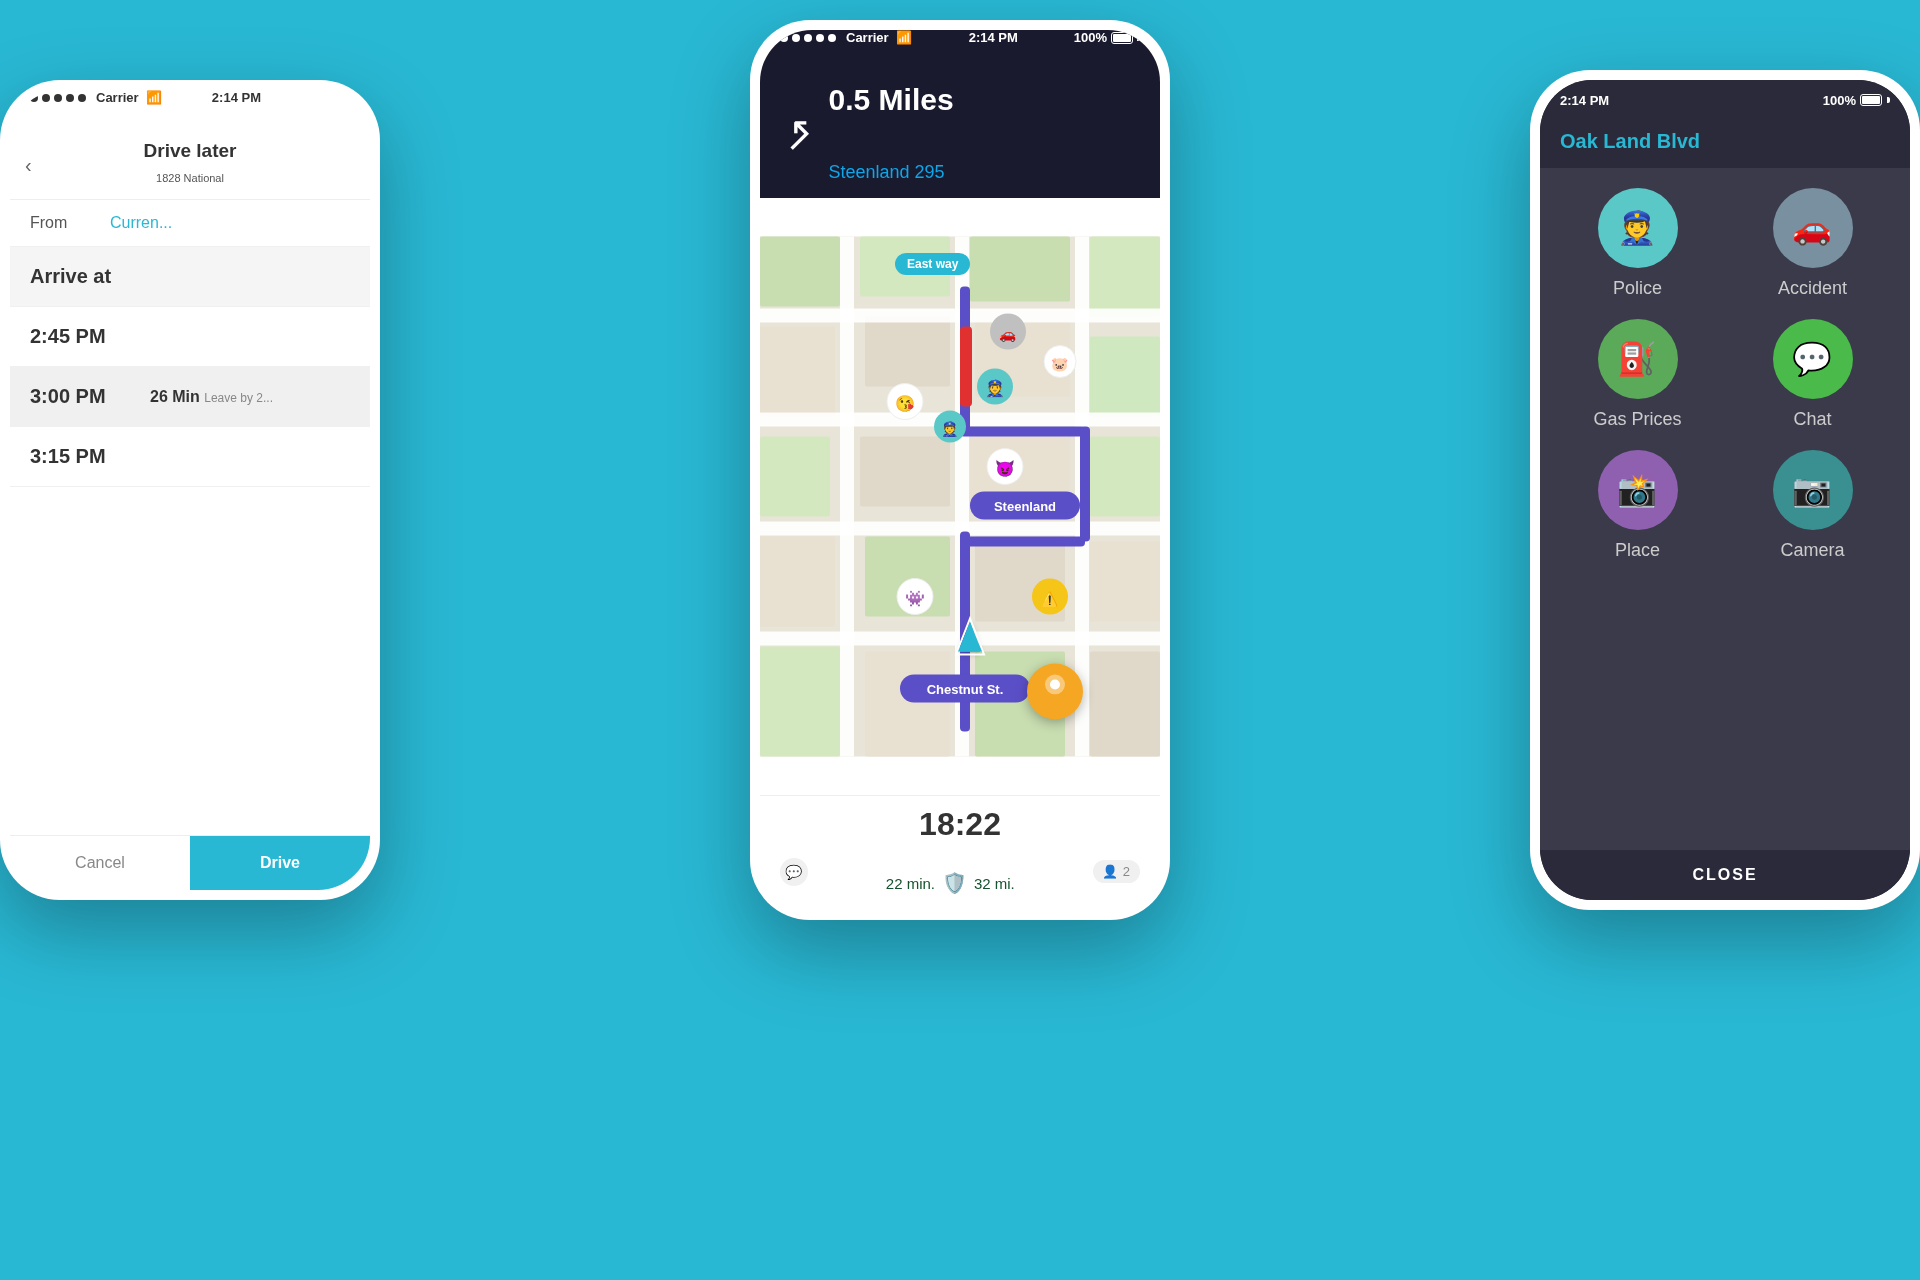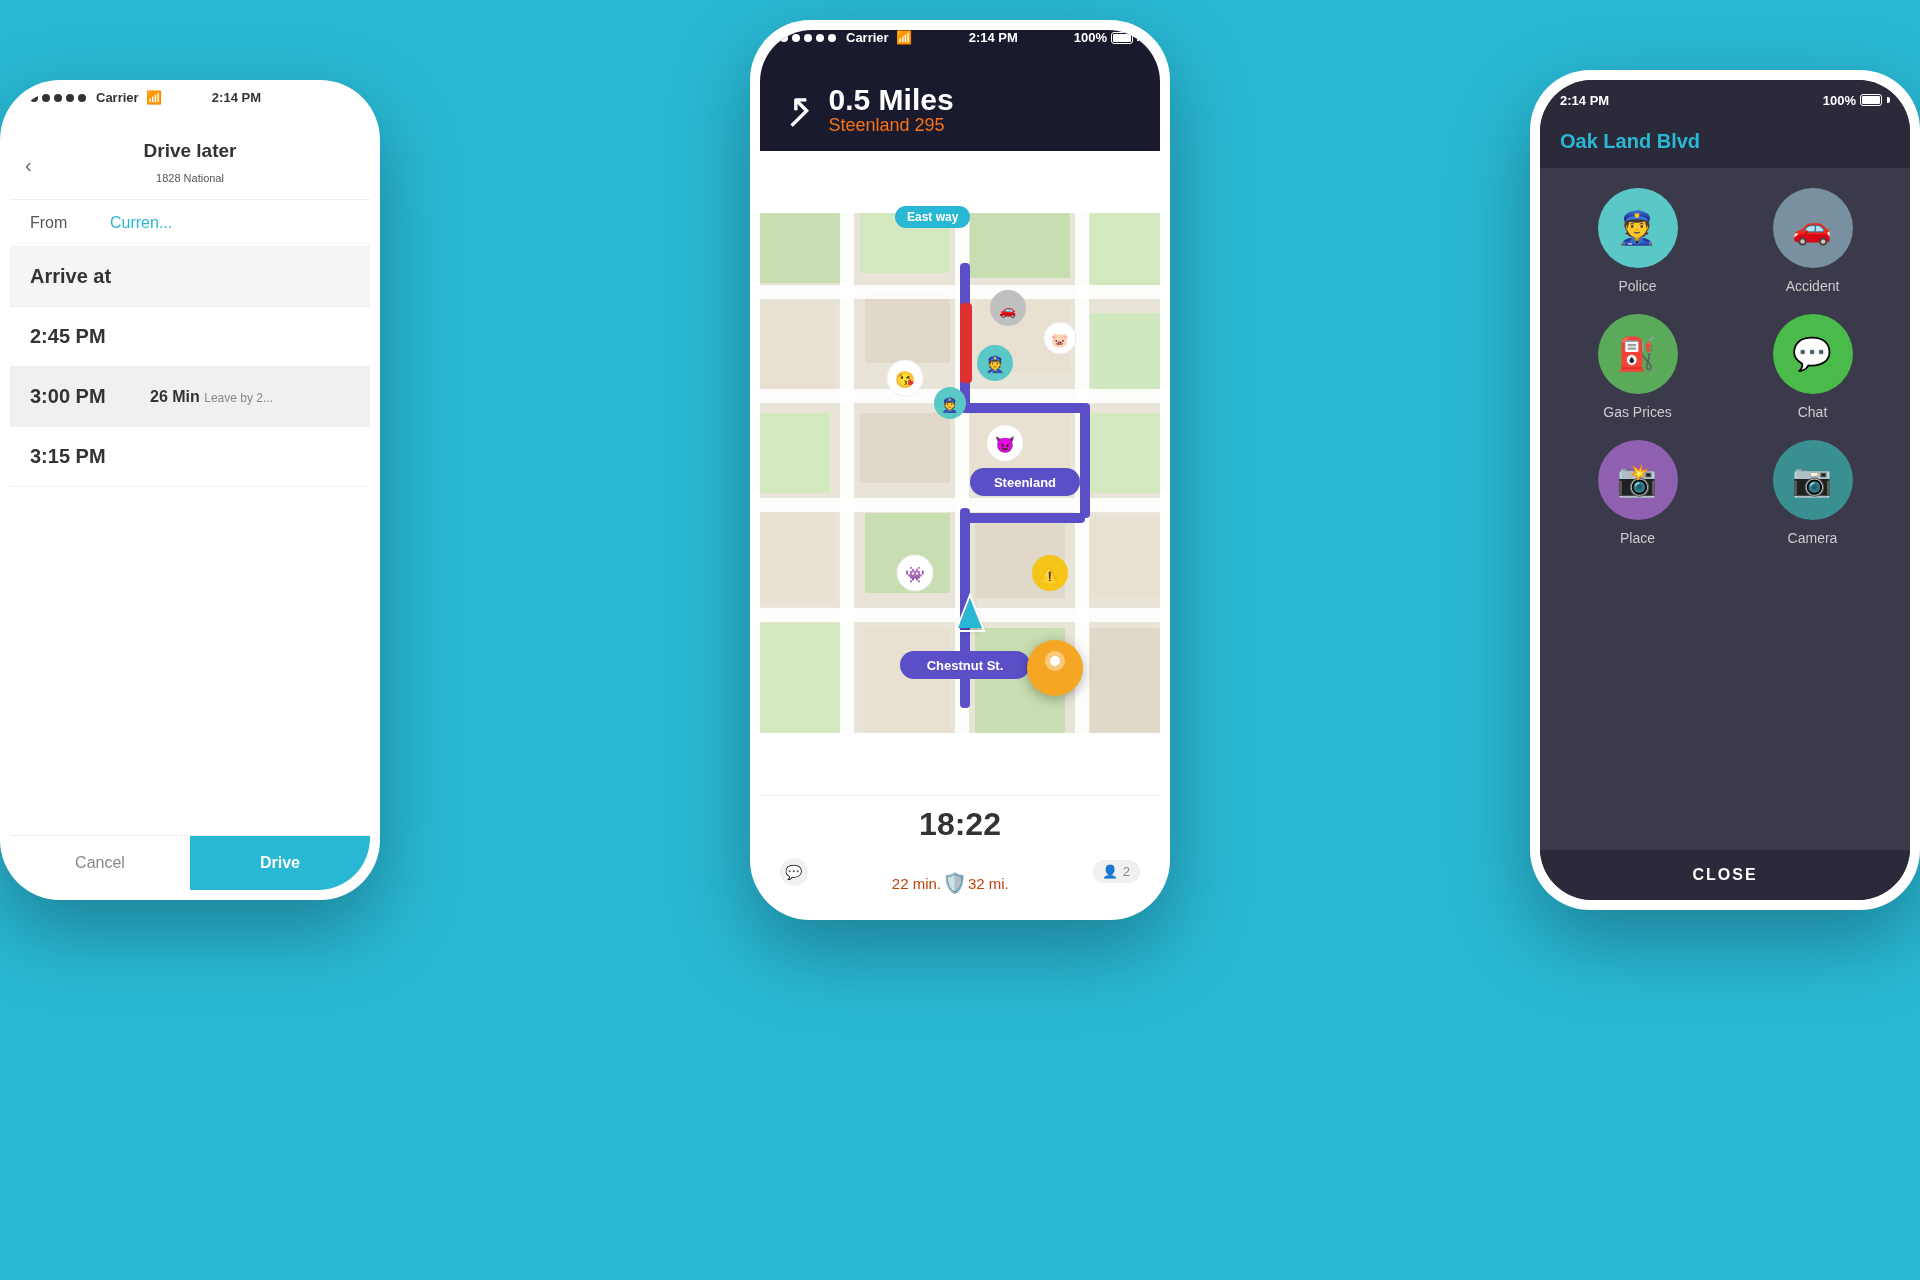--- a/index.html
+++ b/index.html
@@ -234,23 +234,24 @@
     }
 
     .nav-info .distance {
       color: white;
       font-size: 30px;
       font-weight: 700;
       line-height: 1;
     }
 
     .nav-info .street {
-      color: #f97316;
+      color: #0ea5e9;
       font-size: 18px;
       font-weight: 500;
+      margin-top: 47px;
     }
 
     
     .center-bottom {
       background: white;
       padding: 10px 20px 15px;
       border-top: 1px solid #eee;
     }
 
     .eta-time {
@@ -343,21 +344,21 @@
     .menu-icon-circle.green { background: #5aaa5a; }
     .menu-icon-circle.green2 { background: #4aba4a; }
     .menu-icon-circle.purple { background: #9060b0; }
     .menu-icon-circle.teal2 { background: #3a9090; }
 
     .menu-icon-emoji {
       font-size: 32px;
     }
 
     .menu-label {
-      font-size: 14px;
+      font-size: 18px;
       color: #ccc;
       font-weight: 500;
     }
 
     .right-close-bar {
       background: #2a2a3a;
       text-align: center;
       padding: 16px;
     }
 
@@ -605,21 +606,21 @@
 
       <div style="position:absolute;top:55px;left:135px;">
         <div style="background:#29b8d4;color:white;padding:4px 12px;border-radius:12px;font-size:12px;font-weight:700;">East way</div>
       </div>
     </div>
 
     <div class="center-bottom">
       <div class="eta-time">18:22</div>
       <div class="eta-details">
         <div class="chat-bubble-icon">💬</div>
-        <div style="display:flex;gap:1px;align-items:center;font-size:15px;color:#c2410c;margin-top:23px;">
+        <div style="display:flex;gap:7px;align-items:center;font-size:15px;color:#14532d;margin-top:23px;">
           <span>22 min.</span>
           <span style="font-size:20px;">🛡️</span>
           <span>32 mi.</span>
         </div>
         <div class="persons-badge">
           <span>👤</span>
             <span>2</span>
         </div>
       </div>
     </div>

